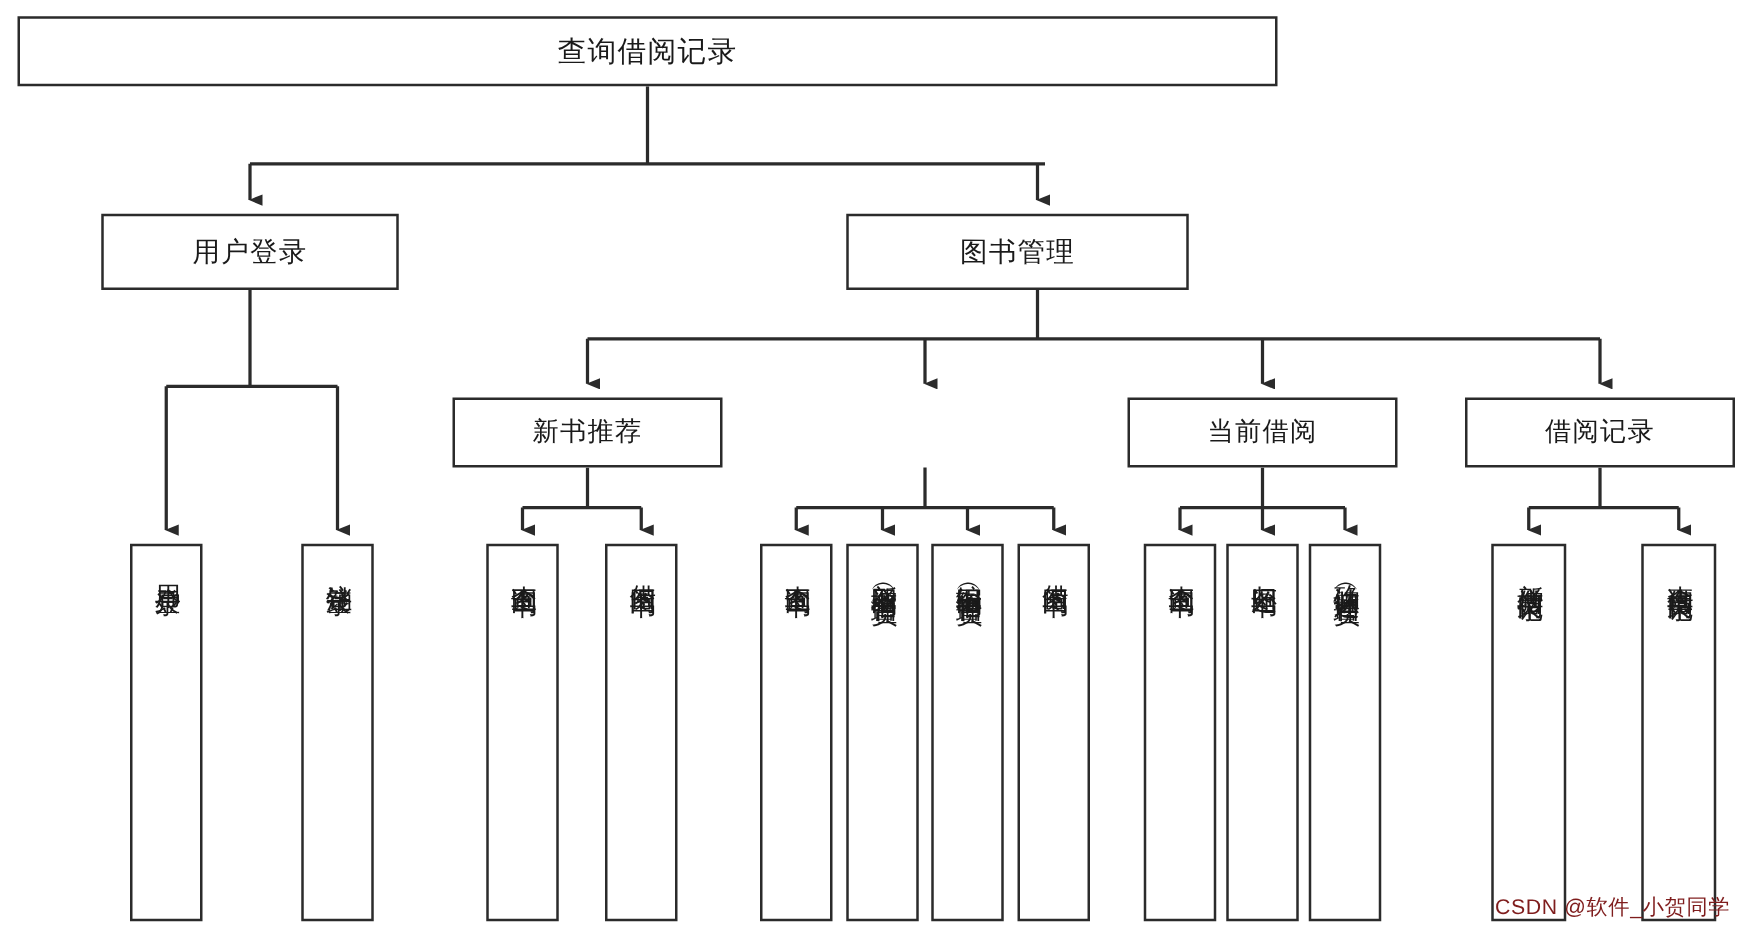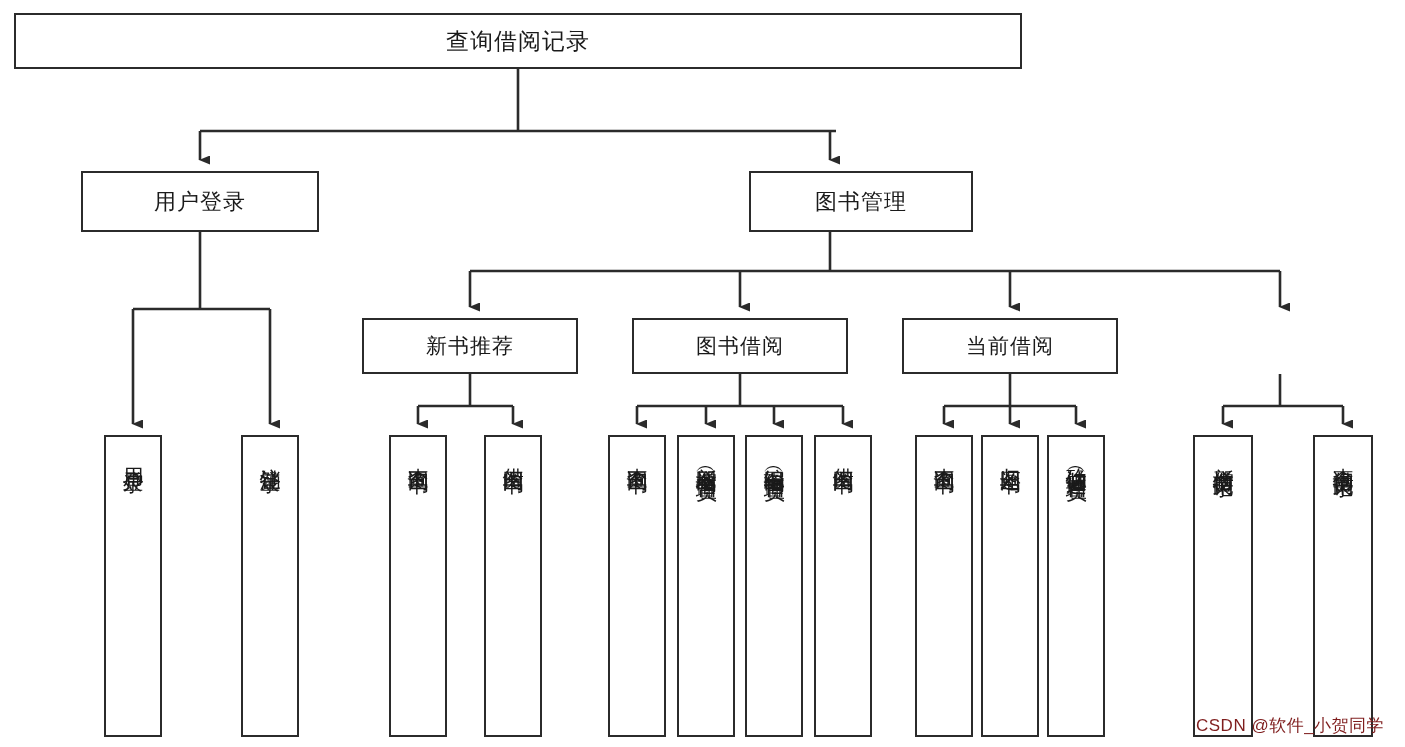--- a/index.html
+++ b/index.html
@@ -127,32 +127,32 @@
     </g>
   </svg>
 
   <div class="node root" style="left:14px; top:13px; width:1008px; height:56px;">
     <span class="cap">查询借阅记录</span>
   </div>
 
   <div class="node l2" style="left:81px; top:171px; width:238px; height:61px;">
     <span class="cap">用户登录</span>
   </div>
-  <div class="node l2" style="left:749px; top:171px; width:224px; height:61px;">
+  <div class="node l2" style="left:677px; top:171px; width:274px; height:61px;">
     <span class="cap">图书管理</span>
   </div>
 
   <div class="node l3" style="left:362px; top:318px; width:216px; height:56px;">
     <span class="cap">新书推荐</span>
   </div>
-  <div class="node l3" style="left:632px; top:318px; width:216px; height:56px;">
-    <span class="cap">图书借阅</span>
-  </div>
   <div class="node l3" style="left:902px; top:318px; width:216px; height:56px;">
     <span class="cap">当前借阅</span>
+  </div>
+  <div class="node l3" style="left:1172px; top:318px; width:216px; height:56px;">
+    <span class="cap">借阅记录</span>
   </div>
 
   <div class="node leaf" style="left:104px; top:435px; width:58px; height:302px;">
     <span class="cap">用户登录</span>
   </div>
   <div class="node leaf" style="left:241px; top:435px; width:58px; height:302px;">
     <span class="cap">注销登录</span>
   </div>
 
   <div class="node leaf" style="left:389px; top:435px; width:58px; height:302px;">

